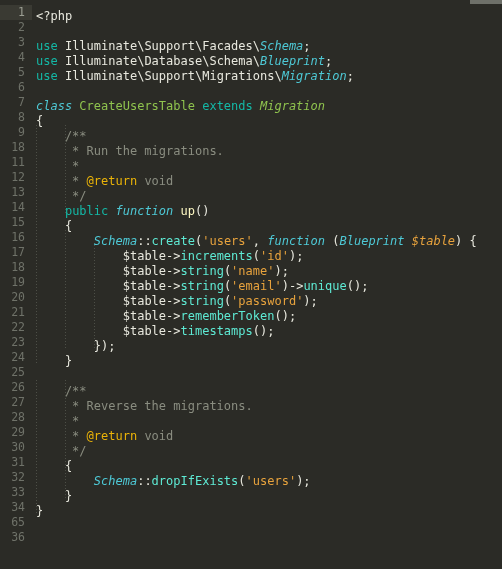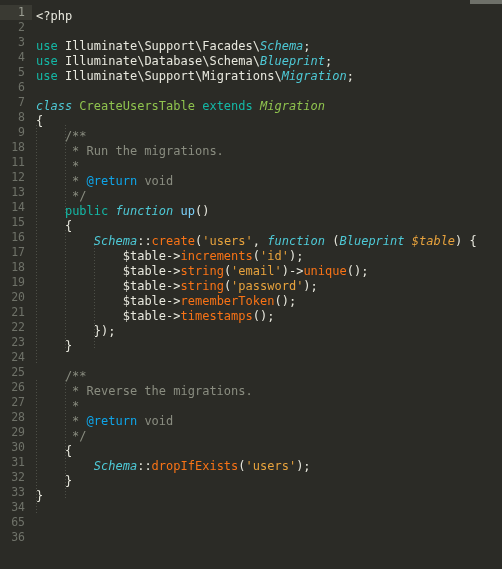--- a/index.html
+++ b/index.html
@@ -104,26 +104,26 @@
       transparent 1px, transparent 3px);
     background-size: 1px 3px;
   }
   
   .t-plain    { color: #e8e8de; }
   .t-keyword  { color: #14b8a6; }
   .t-storage  { color: #4ec9d6; font-style: italic; }
   .t-classnm  { color: #8fc34e; }
   .t-entity   { color: #8fc34e; font-style: italic; }
   .t-type     { color: #4ec9d6; font-style: italic; margin-top: 24px; }
-  .t-func     { color: #7dd3fc; }
-  .t-method   { color: #f97316; }
+  .t-func     { color: #fef9c3; }
+  .t-method   { color: #5eead4; }
   .t-string   { color: #e8a33d; }
   .t-var      { color: #e8a33d; font-style: italic; }
   .t-comment  { color: #8a8d80; }
-  .t-docparam { color: #0ea5e9; }
+  .t-docparam { color: #eab308; }
   .t-punc     { color: #e8e8de; }
   .t-brace    { color: #e8e8de; }
 </style>
 </head>
 <body>
 
 <div id="editor">
 
   <div id="hscroll-track">
     <div id="hscroll-thumb"></div>
@@ -188,20 +188,21 @@
         <div class="code-line"><span class="t-brace">{</span></div>
         <div class="code-line"><span class="t-comment">    /**</span></div>
         <div class="code-line"><span class="t-comment">     * Run the migrations.</span></div>
         <div class="code-line"><span class="t-comment">     *</span></div>
         <div class="code-line"><span class="t-comment">     * </span><span class="t-docparam">@return</span><span class="t-comment"> void</span></div>
         <div class="code-line"><span class="t-comment">     */</span></div>
         <div class="code-line"><span class="t-plain">    </span><span class="t-keyword">public</span><span class="t-plain"> </span><span class="t-storage">function</span><span class="t-plain"> </span><span class="t-func">up</span><span class="t-punc">()</span></div>
         <div class="code-line"><span class="t-brace">    {</span></div>
         <div class="code-line"><span class="t-plain">        </span><span class="t-type">Schema</span><span class="t-punc">::</span><span class="t-method">create</span><span class="t-punc">(</span><span class="t-string">'users'</span><span class="t-punc">, </span><span class="t-storage">function</span><span class="t-punc"> (</span><span class="t-type">Blueprint</span><span class="t-plain"> </span><span class="t-var">$table</span><span class="t-punc">) {</span></div>
         <div class="code-line"><span class="t-plain">            </span><span class="t-plain">$table</span><span class="t-punc">-&gt;</span><span class="t-method">increments</span><span class="t-punc">(</span><span class="t-string">'id'</span><span class="t-punc">);</span></div>
+        <div class="code-line"><span class="t-plain">            </span><span class="t-plain">$table</span><span class="t-punc">-&gt;</span><span class="t-method">string</span><span class="t-punc">(</span><span class="t-string">'name'</span><span class="t-punc">);</span></div>
         <div class="code-line"><span class="t-plain">            </span><span class="t-plain">$table</span><span class="t-punc">-&gt;</span><span class="t-method">string</span><span class="t-punc">(</span><span class="t-string">'email'</span><span class="t-punc">)-&gt;</span><span class="t-method">unique</span><span class="t-punc">();</span></div>
         <div class="code-line"><span class="t-plain">            </span><span class="t-plain">$table</span><span class="t-punc">-&gt;</span><span class="t-method">string</span><span class="t-punc">(</span><span class="t-string">'password'</span><span class="t-punc">);</span></div>
         <div class="code-line"><span class="t-plain">            </span><span class="t-plain">$table</span><span class="t-punc">-&gt;</span><span class="t-method">rememberToken</span><span class="t-punc">();</span></div>
         <div class="code-line"><span class="t-plain">            </span><span class="t-plain">$table</span><span class="t-punc">-&gt;</span><span class="t-method">timestamps</span><span class="t-punc">();</span></div>
         <div class="code-line"><span class="t-brace">        });</span></div>
         <div class="code-line"><span class="t-brace">    }</span></div>
         <div class="code-line">&nbsp;</div>
         <div class="code-line"><span class="t-comment">    /**</span></div>
         <div class="code-line"><span class="t-comment">     * Reverse the migrations.</span></div>
         <div class="code-line"><span class="t-comment">     *</span></div>

